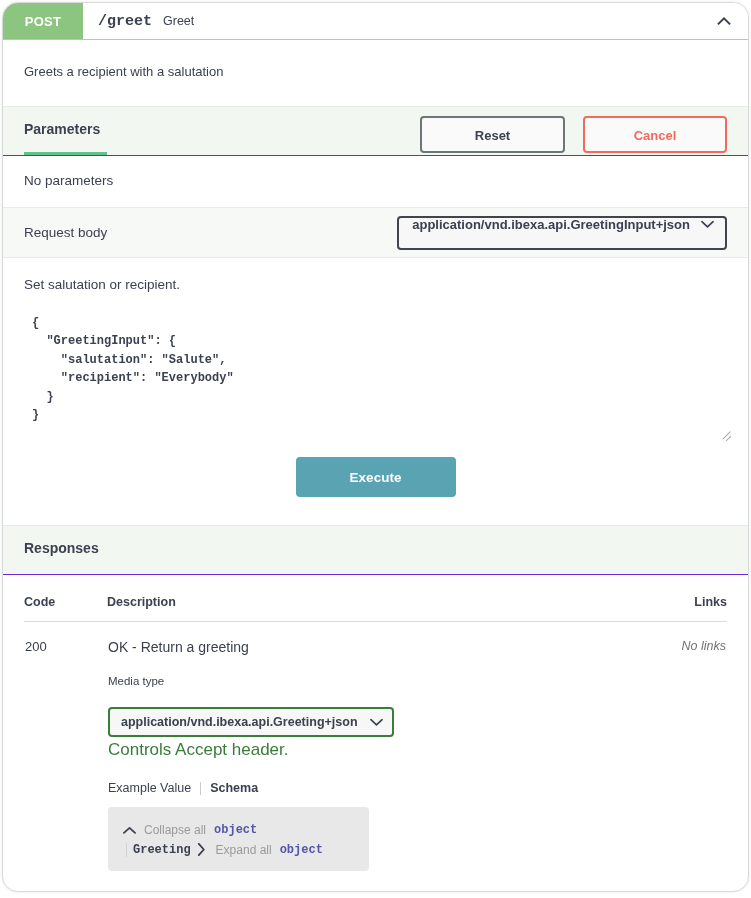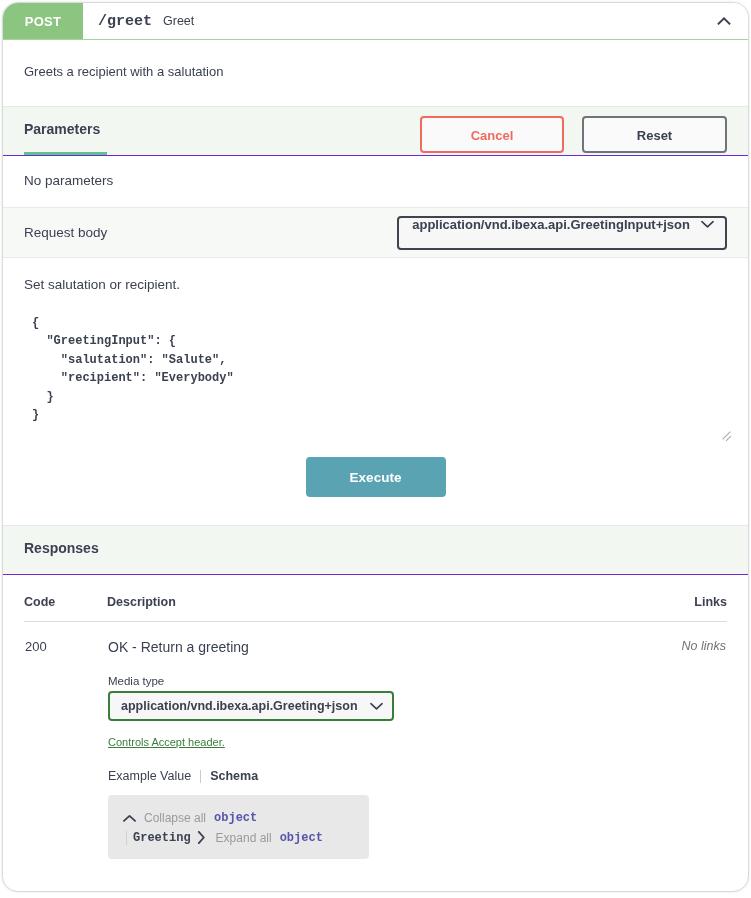--- a/index.html
+++ b/index.html
@@ -237,21 +237,21 @@
   .resize-grip span:nth-child(1){ width: 11px; bottom: 5px; }
   .resize-grip span:nth-child(2){ width: 7px;  bottom: 2px; right: 1px; }
 
   
   .exec-row {
     display: flex;
     justify-content: center;
     padding: 18px 0 28px 0;
   }
   .btn-execute {
-    width: 140px;
+    width: 160px;
     height: 40px;
     background: #5aa3b3;
     color: #ffffff;
     font-size: 13.5px;
     font-weight: bold;
     border: none;
     border-radius: 4px;
     cursor: pointer;
     font-family: "Liberation Sans", sans-serif;
   }
@@ -285,45 +285,44 @@
     text-align: right;
     font-style: italic;
     font-size: 12.5px;
     color: #737373;
   }
   .resp-desc-text { margin-bottom: 20px; font-size: 14px; }
 
   .media-label {
     font-size: 11.5px;
     color: #3b4151;
-    margin-bottom: 4px;
+    margin-bottom: 20px;
   }
   .media-select {
     display: inline-flex;
     align-items: center;
     border: 2px solid #3a7d3a;
     border-radius: 4px;
     background: #f7f7f7;
     height: 30px;
     padding: 0 9px 0 11px;
     box-sizing: border-box;
     cursor: pointer;
   }
   .media-select .sel-text {
     font-size: 12.5px;
     font-weight: bold;
     color: #3b4151;
     white-space: nowrap;
   }
   .media-select .caret { margin-left: 12px; display:flex; align-items:center; }
   .accept-note {
-    font-size: 11px;
+    font-size: 17px;
     color: #3a7d3a;
-    margin-top: 15px;
-    text-decoration: underline;
+    margin-top: 3px;
   }
 
   .example-tabs {
     margin-top: 21px;
     display: flex;
     align-items: center;
     font-size: 12.5px;
   }
   .ex-tab {
     color: #3b4151;
@@ -413,22 +412,22 @@
         </svg>
       </div>
     </div>
 
     <div class="op-desc">Greets a recipient with a salutation</div>
 
     <div class="sec-head">
       <div class="sec-title">Parameters</div>
       <div class="tab-underline"></div>
       <div class="head-actions">
+        <div class="btn btn-reset">Reset</div>
         <div class="btn btn-cancel">Cancel</div>
-        <div class="btn btn-reset">Reset</div>
       </div>
     </div>
 
     <div class="no-params">No parameters</div>
 
     <div class="reqbody-row">
       <div class="reqbody-label">Request body</div>
       <div class="select-box">
         <span class="sel-text">application/vnd.ibexa.api.GreetingInput+json</span>
         <span class="caret">

